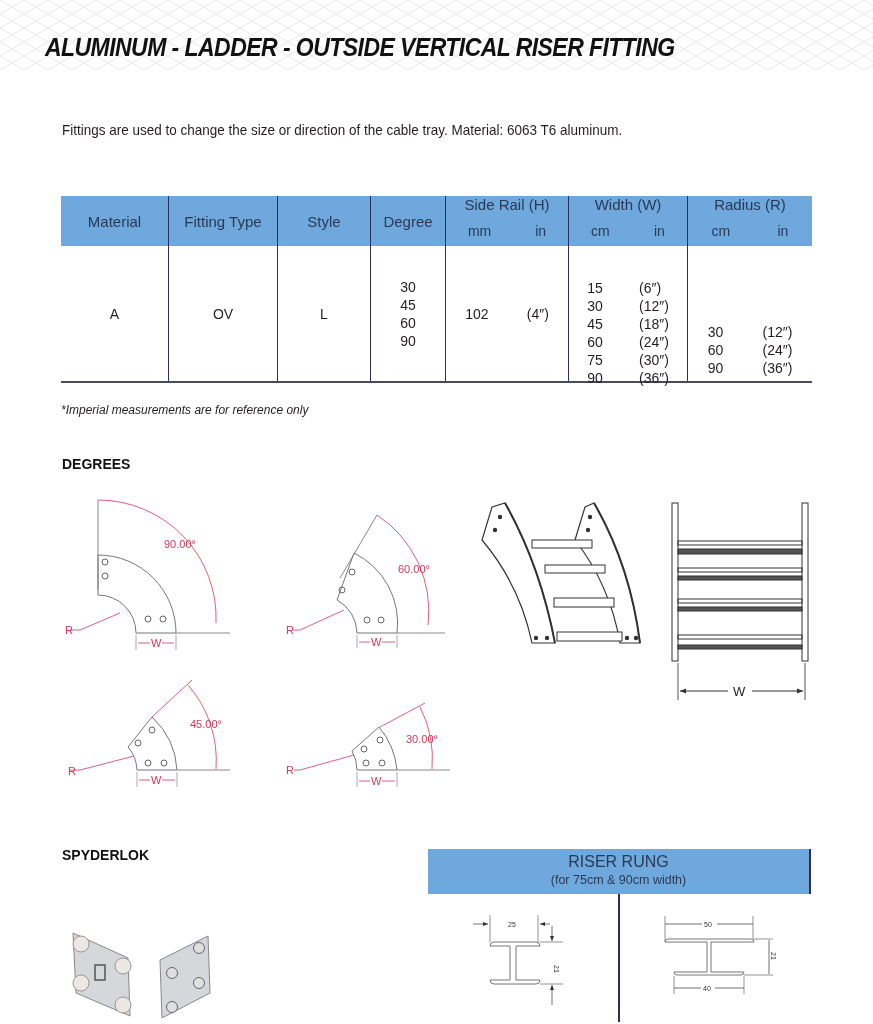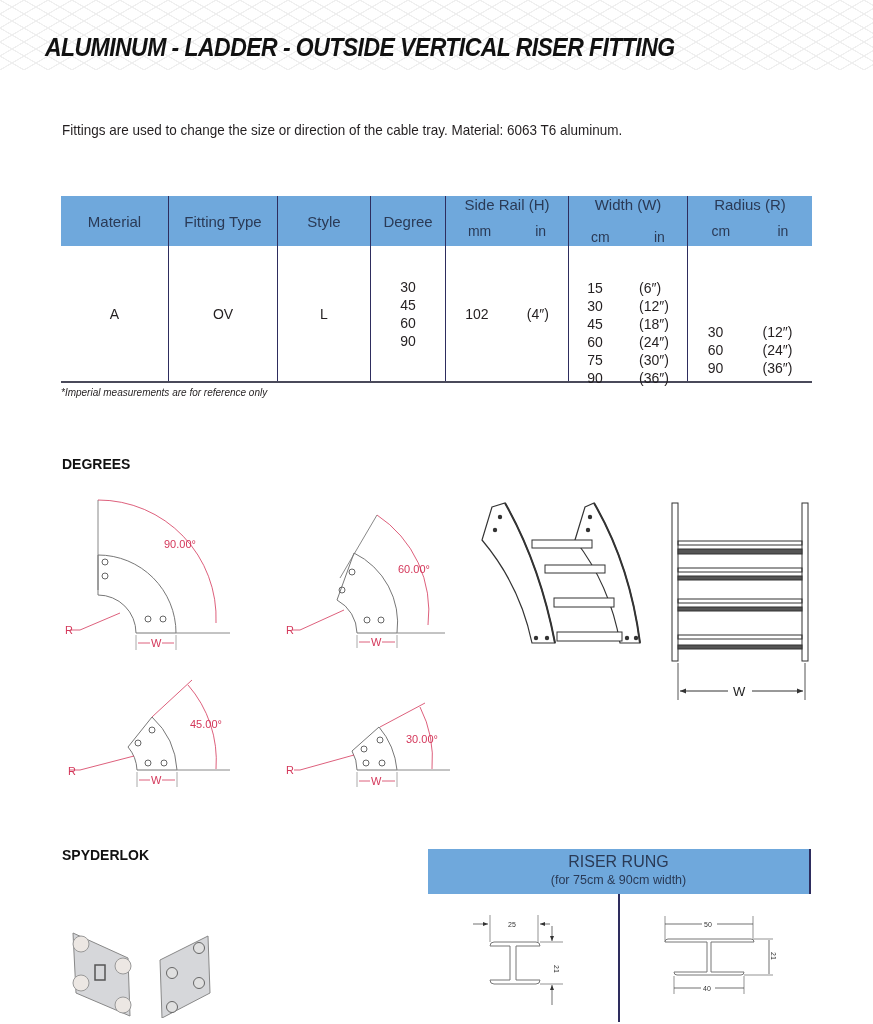--- a/index.html
+++ b/index.html
@@ -35,28 +35,28 @@
   .cols-head { display: flex; height: 50px; background: #6fa8dc; }
   .cols-head > div, .cols-body > div {
     border-right: 1.5px solid #2e2d5e;
   }
   .cols-head > div:last-child, .cols-body > div:last-child { border-right: none; }
   .ch { color: #2a3a56; font-size: 15px; display: flex; align-items: center; justify-content: center; }
   .ch-split { display: flex; flex-direction: column; }
   .ch-split .top { text-align: center; font-size: 15px; color: #2a3a56; height: 25px; }
   .ch-split .sub { display: flex; justify-content: space-around; font-size: 14px; color: #2a3a56; padding-top: 2px; }
   .w1 { width: 108px; } .w2 { width: 109px; } .w3 { width: 93px; } .w4 { width: 75px; }
-  .w5 { width: 123px; } .w6 { width: 119px; gap: 6px; } .w7 { width: 124px; }
+  .w5 { width: 123px; } .w6 { width: 119px; } .w7 { width: 124px; }
 
   .cols-body { display: flex; height: 137px; border-bottom: 2px solid #4a4a5a; }
   .cb { font-size: 14px; color: #231f20; display: flex; align-items: center; justify-content: center; }
   .stack { display: flex; flex-direction: column; align-items: center; line-height: 18px; font-size: 14px; }
   .pair { display: flex; align-items: center; justify-content: space-around; width: 100%; }
   .pair .stack { align-items: flex-start; margin-top: 39px; }
-  .note { font-size: 10px; font-style: italic; margin-top: 4px; color: #231f20; }
+  .note { font-size: 12px; font-style: italic; margin-top: 20px; color: #231f20; }
 
   .section-label { position: absolute; font-weight: bold; font-size: 14px; color: #111; }
 
   .diag { position: absolute; }
   .redtxt { fill: #d4375a; font-family: "Liberation Sans", sans-serif; font-size: 11px; }
 
   
   .rung { position: absolute; left: 428px; top: 849px; width: 383px; }
   .rung-head { display: flex; height: 45px; background: #6fa8dc; }
   .rung-head > div { flex: 1; text-align: center; color: #2a3a56; padding-top: 4px; }

